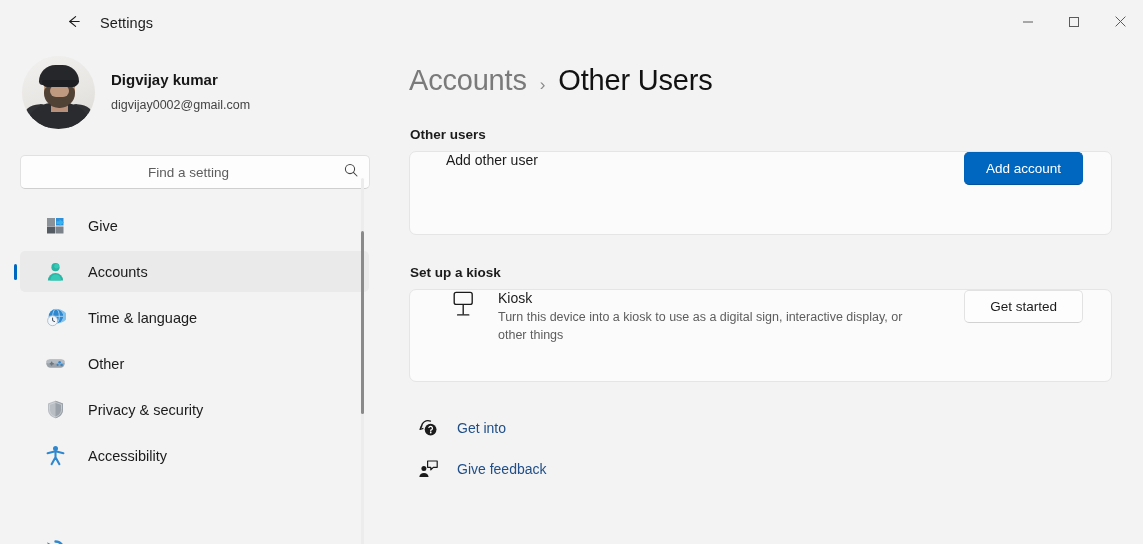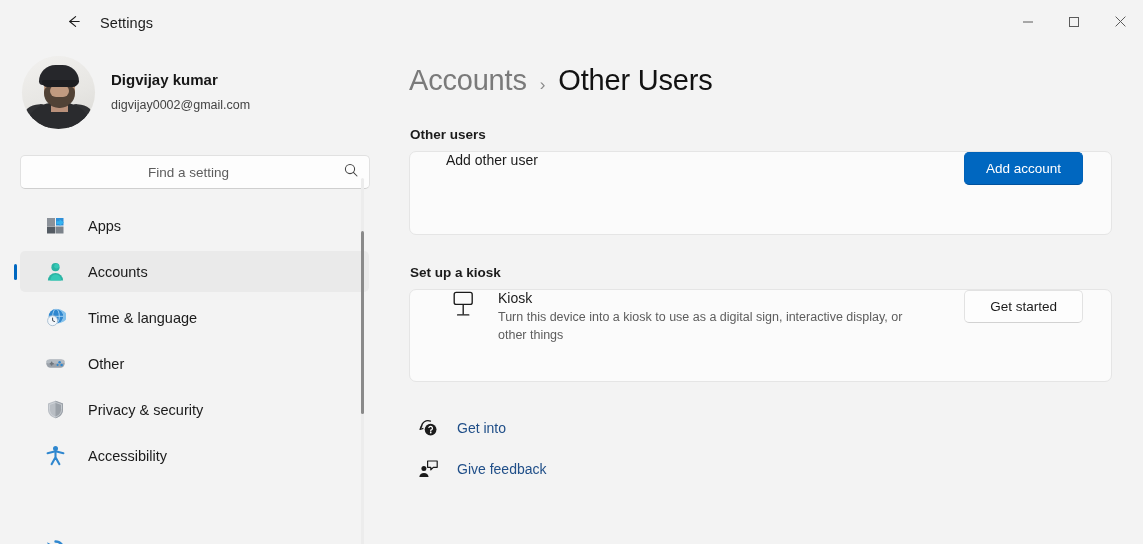--- a/index.html
+++ b/index.html
@@ -398,21 +398,21 @@
       <div class="nav-item">
         <span class="nav-ico">
           <svg width="21" height="21" viewBox="0 0 21 21">
             <rect x="2" y="3" width="8" height="8" fill="#8b9199"></rect>
             <rect x="2" y="11.5" width="8" height="7" fill="#545b63"></rect>
             <rect x="10.5" y="11.5" width="8" height="7" fill="#7b828a"></rect>
             <path d="M11 3 h7.5 v7.5 h-7.5 z" fill="#2e8fd8"></path>
             <path d="M14.6 4.2 l4.2 3.4 -4.2 3.4 v-2.1 h-3.1 v-2.6 h3.1 z" fill="#35b4f0"></path>
           </svg>
         </span>
-        <span class="nav-label">Apps</span>
+        <span class="nav-label">Give</span>
       </div>
 
       <div class="nav-item selected">
         <span class="pill"></span>
         <span class="nav-ico">
           <svg width="21" height="21" viewBox="0 0 21 21">
             <circle cx="10.5" cy="6.2" r="4.1" fill="#2bb3a3"></circle>
             <circle cx="11.6" cy="5.2" r="2.4" fill="#35c9b6"></circle>
             <path d="M2.9 19.5 a7.6 7.6 0 0 1 15.2 0 z" fill="#2bb3a3"></path>
             <path d="M5.4 19.5 a5.4 6.2 0 0 1 10.3 -2.4 l.4 2.4 z" fill="#35c9b6"></path>

